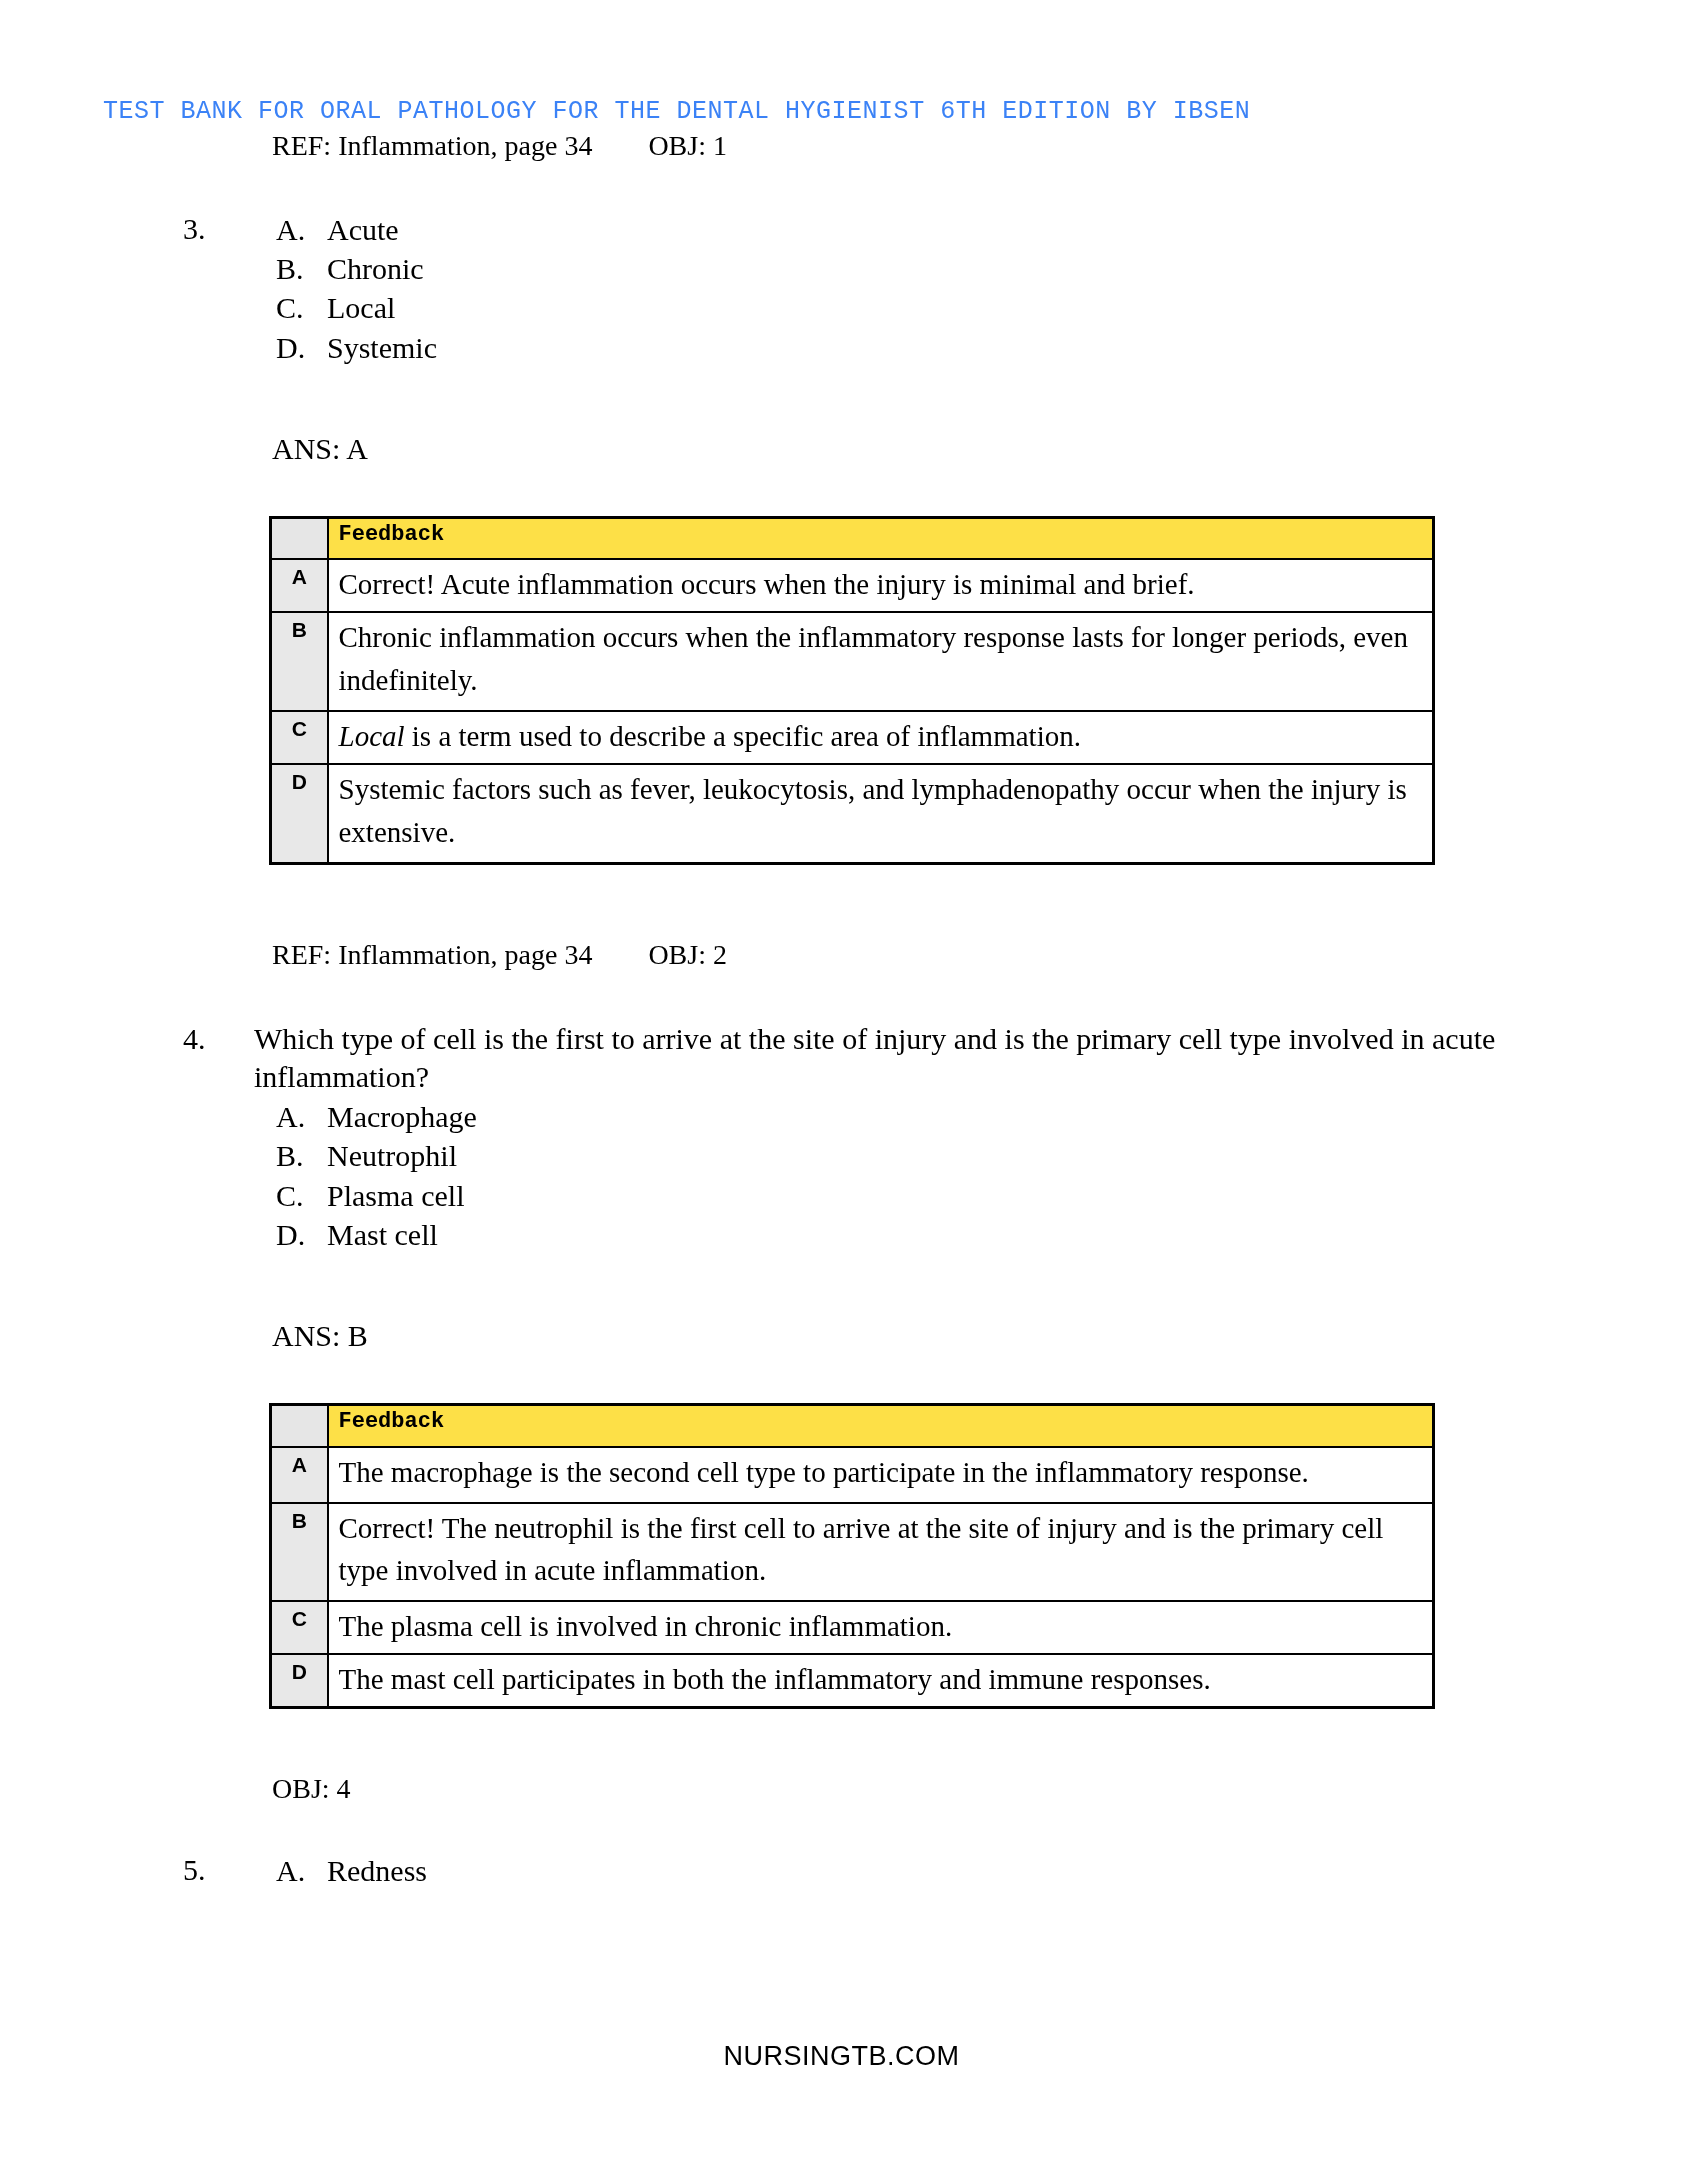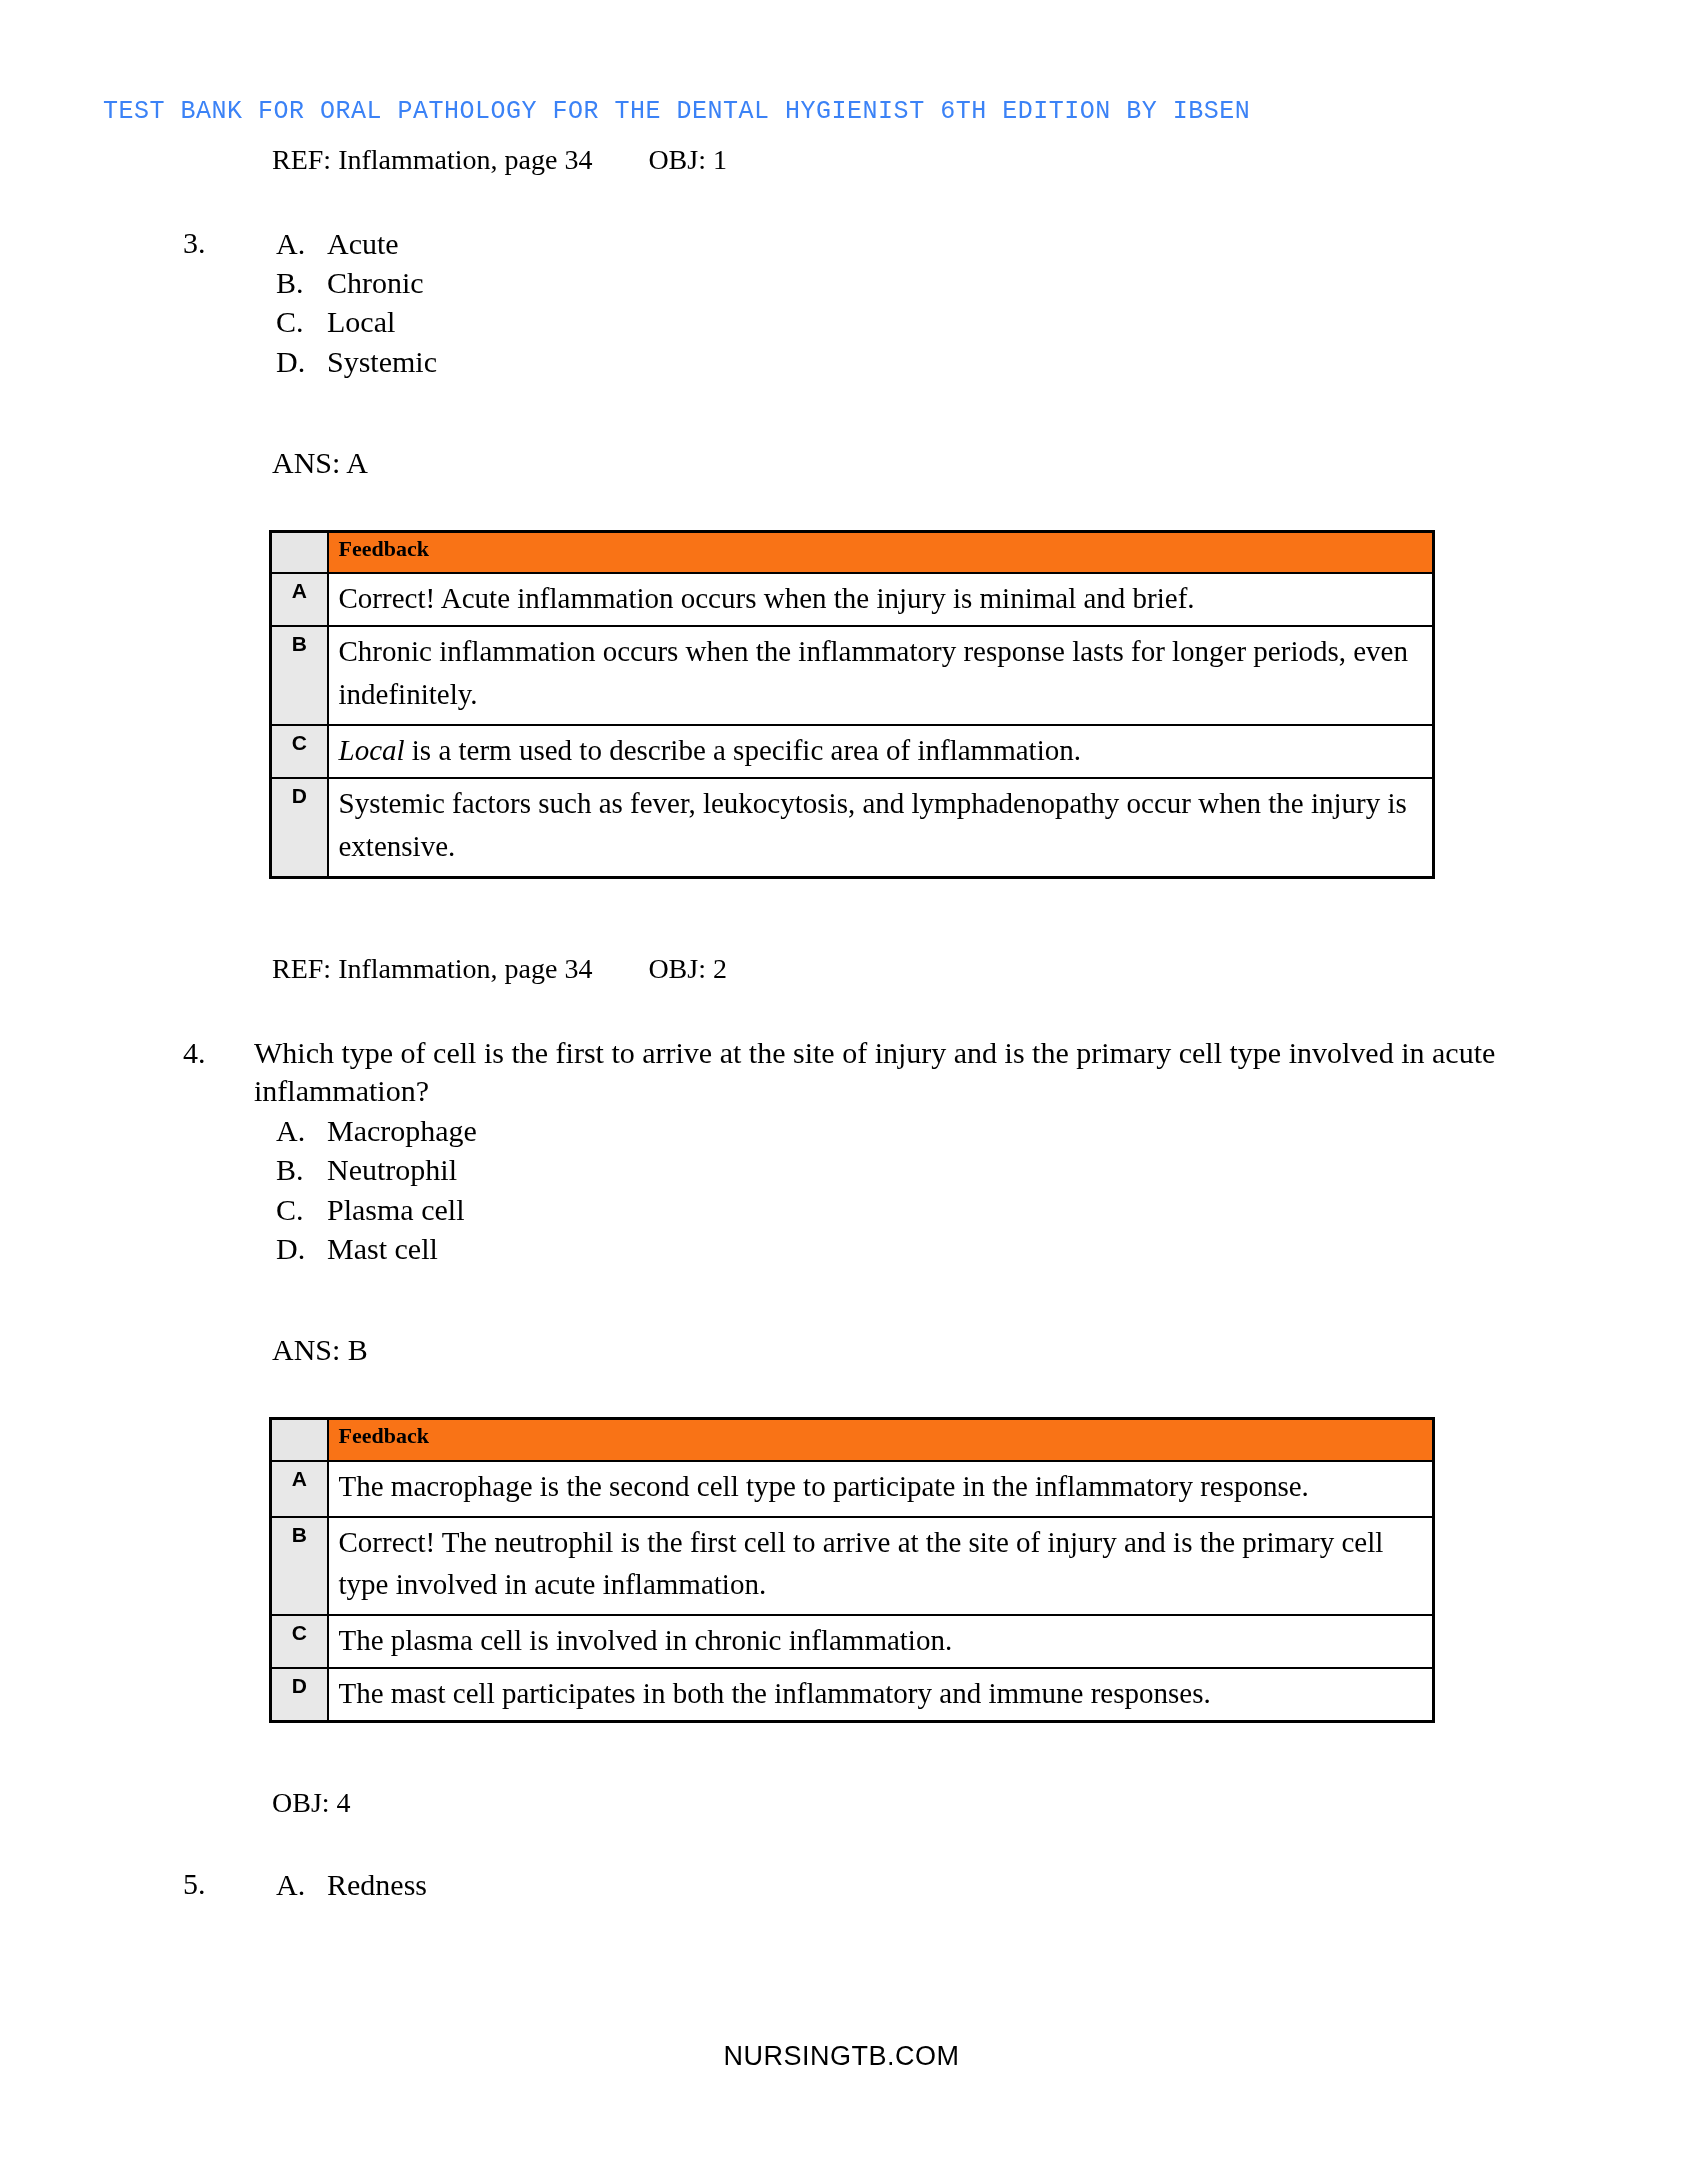--- a/index.html
+++ b/index.html
@@ -44,21 +44,21 @@
     width: 1683px;
     text-align: center;
     font-family: Liberation Sans, sans-serif;
     font-size: 27px;
     letter-spacing: 0.5px;
   }
 
   
   .content {
     position: absolute;
-    top: 141px;
+    top: 127px;
     left: 0;
     width: 1621px;
   }
 
   .ref-line {
     margin-left: 272px;
     font-size: 28px;
     line-height: 1.35;
     white-space: pre;
   }
@@ -124,22 +124,22 @@
     padding: 0;
     vertical-align: top;
   }
   .col-letter { width: 57px; }
 
   .fb-head-letter {
     background: #e6e6e6;
     height: 42px;
   }
   .fb-head-label {
-    background: #f97316;
-    font-family: Liberation Serif, serif;
+    background: #fde047;
+    font-family: Liberation Mono, monospace;
     font-weight: bold;
     font-size: 22px;
     padding: 4px 0 0 10px !important;
     height: 42px;
     line-height: 1.1;
   }
 
   .fb-letter {
     background: #e8e8e8;
     font-family: "Liberation Sans", "DejaVu Sans", sans-serif;

